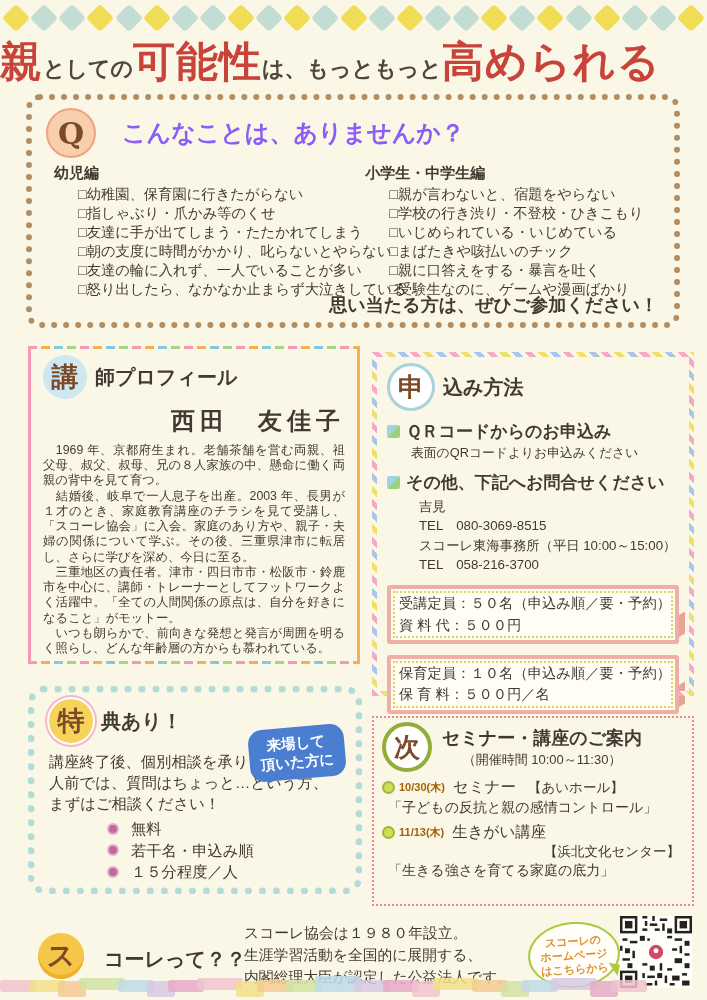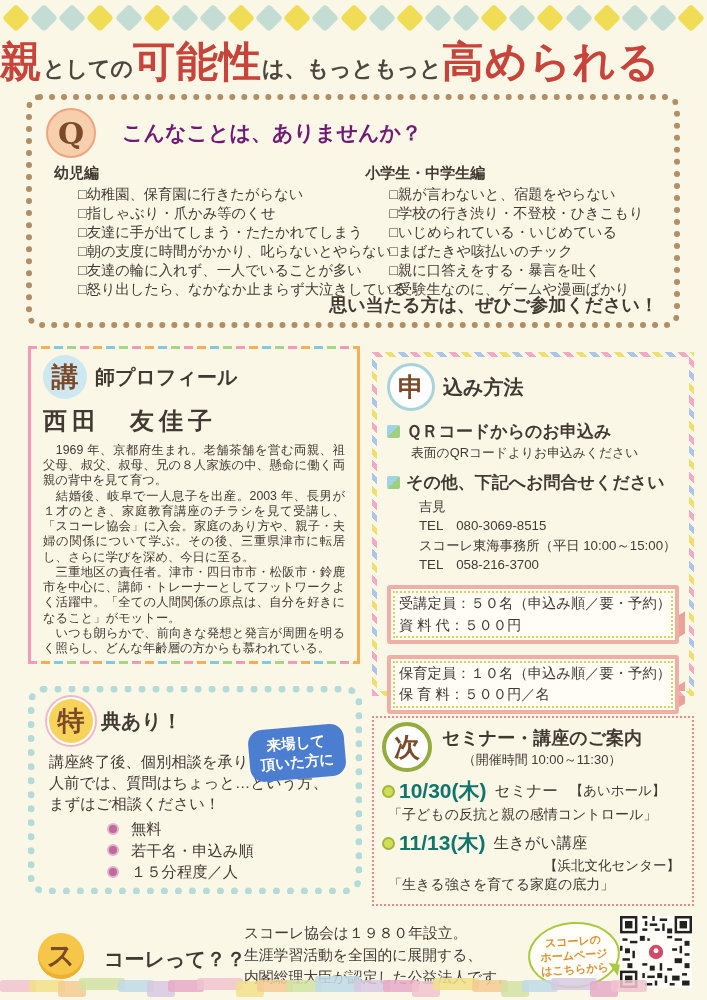--- a/index.html
+++ b/index.html
@@ -15,37 +15,37 @@
   .title .big{font-size:42px;font-weight:bold;color:#c8433a;letter-spacing:1px;}
   .title .small{font-size:22px;font-weight:bold;color:#4d463e;}
   
   .qbox{position:absolute;left:26px;top:94px;width:654px;height:234px;box-sizing:border-box;
         border:6px dotted #b18e63;border-radius:14px;padding:8px 14px;}
   .q-head{display:flex;align-items:center;}
   .badge{border-radius:50%;display:flex;align-items:center;justify-content:center;
          font-weight:bold;color:#7b4a28;flex:none;}
   .q-icon{width:46px;height:46px;background:#f7cfad;border:2px solid #f0a37e;font-size:30px;
           font-family:"DejaVu Serif",serif;}
-  .q-heading{font-size:21px;font-weight:bold;margin-left:26px;color:#701a75;}
+  .q-heading{font-size:24px;font-weight:bold;margin-left:26px;color:#8b5cf6;}
   .q-cols{display:flex;margin-top:6px;}
   .q-col{box-sizing:border-box;}
   .q-col.c1{width:52%;padding-left:8px;}
   .q-col.c2{width:48%;}
   .q-col h4{font-size:15px;font-weight:bold;margin:0 0 2px 0;}
   .q-col ul{list-style:none;margin:0;padding:0;}
   .q-col li{font-size:14.3px;line-height:1.33;white-space:nowrap;padding-left:24px;}
   .q-footer{position:absolute;right:16px;bottom:5px;font-size:18px;font-weight:bold;}
   
   .profile{position:absolute;left:28px;top:346px;width:332px;height:318px;box-sizing:border-box;
            border:3px solid;padding:6px 12px;overflow:hidden;
            border-image:repeating-linear-gradient(90deg,#f59ab5 0 9px,#fbf7e6 9px 13px,#f5b057 13px 22px,#fbf7e6 22px 26px,#86c8dc 26px 35px,#fbf7e6 35px 39px,#a8d584 39px 48px,#fbf7e6 48px 52px) 3;}
   .sec-head{display:flex;align-items:center;}
   .kou{width:44px;height:44px;background:#cde8f0;font-size:27px;}
   .sec-title{font-size:20px;font-weight:bold;margin-left:8px;}
-  .prof-name{text-align:left;font-size:24px;font-weight:bold;margin:6px 0 6px;letter-spacing:5px;}
+  .prof-name{text-align:right;font-size:24px;font-weight:bold;margin:6px 0 6px;letter-spacing:5px;}
   .prof-text p{margin:0;font-size:12.3px;line-height:1.24;text-align:justify;}
   
   .apply{position:absolute;left:372px;top:352px;width:322px;height:344px;box-sizing:border-box;
          border:5px solid;padding:6px 10px;
          border-image:repeating-linear-gradient(45deg,#f7a8c4 0 5px,#fbf7e6 5px 9px,#eee06a 9px 14px,#fbf7e6 14px 18px,#aac6ea 18px 23px,#fbf7e6 23px 27px) 5;}
   .shin{width:42px;height:42px;background:#fff;border:3px solid #a9d3dc;font-size:26px;}
   .apply-h{font-size:17px;font-weight:bold;display:flex;align-items:center;margin-top:9px;}
   .sq{width:13px;height:13px;margin-right:6px;flex:none;border-radius:2px;
       background:linear-gradient(135deg,#9fd4e8 0 50%,#9ed07e 50% 100%);}
   .apply-sub{font-size:12.8px;margin:2px 0 0 24px;}
@@ -77,21 +77,21 @@
   .next{position:absolute;left:372px;top:716px;width:322px;height:190px;box-sizing:border-box;
         border:2px dotted #e88a8a;padding:4px 8px;}
   .ji{width:42px;height:42px;background:#fff;border:4px solid #93ac3c;font-size:26px;}
   .next-titles{margin-left:10px;}
   .next-title{font-size:18px;font-weight:bold;}
   .next-sub{font-size:13px;margin-top:1px;text-align:center;}
   .event{margin-top:5px;font-size:15px;}
   .ev-line{display:flex;align-items:center;}
   .e-dot{width:9px;height:9px;border-radius:50%;background:#d3dc52;border:2px solid #9cb83e;
          margin-right:4px;flex:none;}
-  .e-date{color:#0f766e;font-weight:bold;font-size:21px;}
+  .e-date{color:#a16207;font-weight:bold;font-size:11px;}
   .e-kind{margin-left:8px;font-size:15.5px;}
   .e-venue{margin-left:12px;font-size:13.5px;}
   .e-venue-line{text-align:right;font-size:13.5px;margin:0 4px 0 0;}
   .e-title{font-size:14px;margin:1px 0 0 6px;}
   
   .su{position:absolute;left:38px;top:933px;width:46px;height:46px;background:#f6c649;font-size:28px;
       box-shadow:inset 0 -4px 0 #eeb02e;}
   .about-title{position:absolute;left:104px;top:946px;font-size:20px;font-weight:bold;}
   .about-text{position:absolute;left:244px;top:922px;font-size:14.8px;line-height:1.5;}
   .about-text p{margin:0;}

